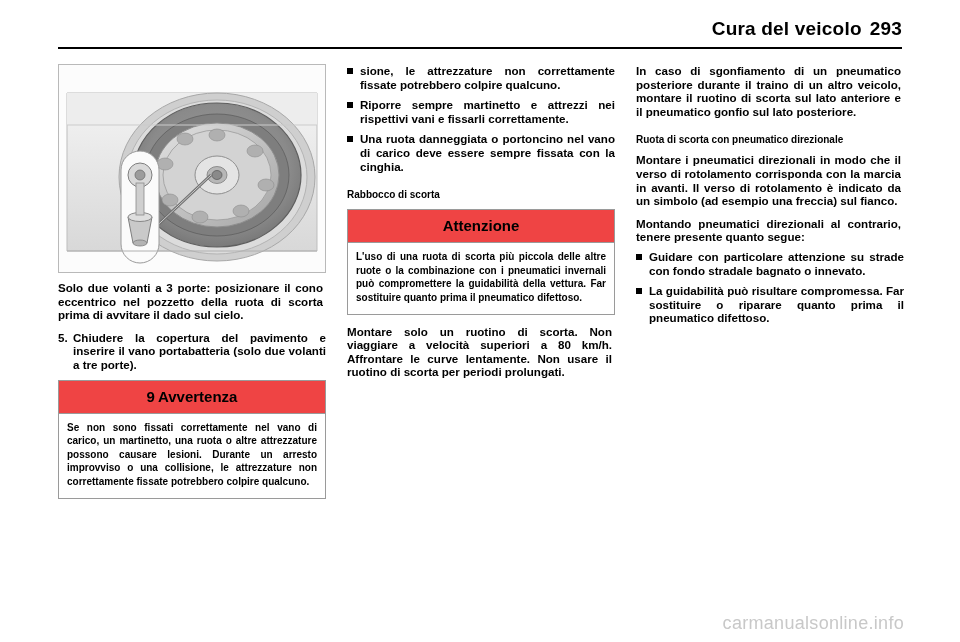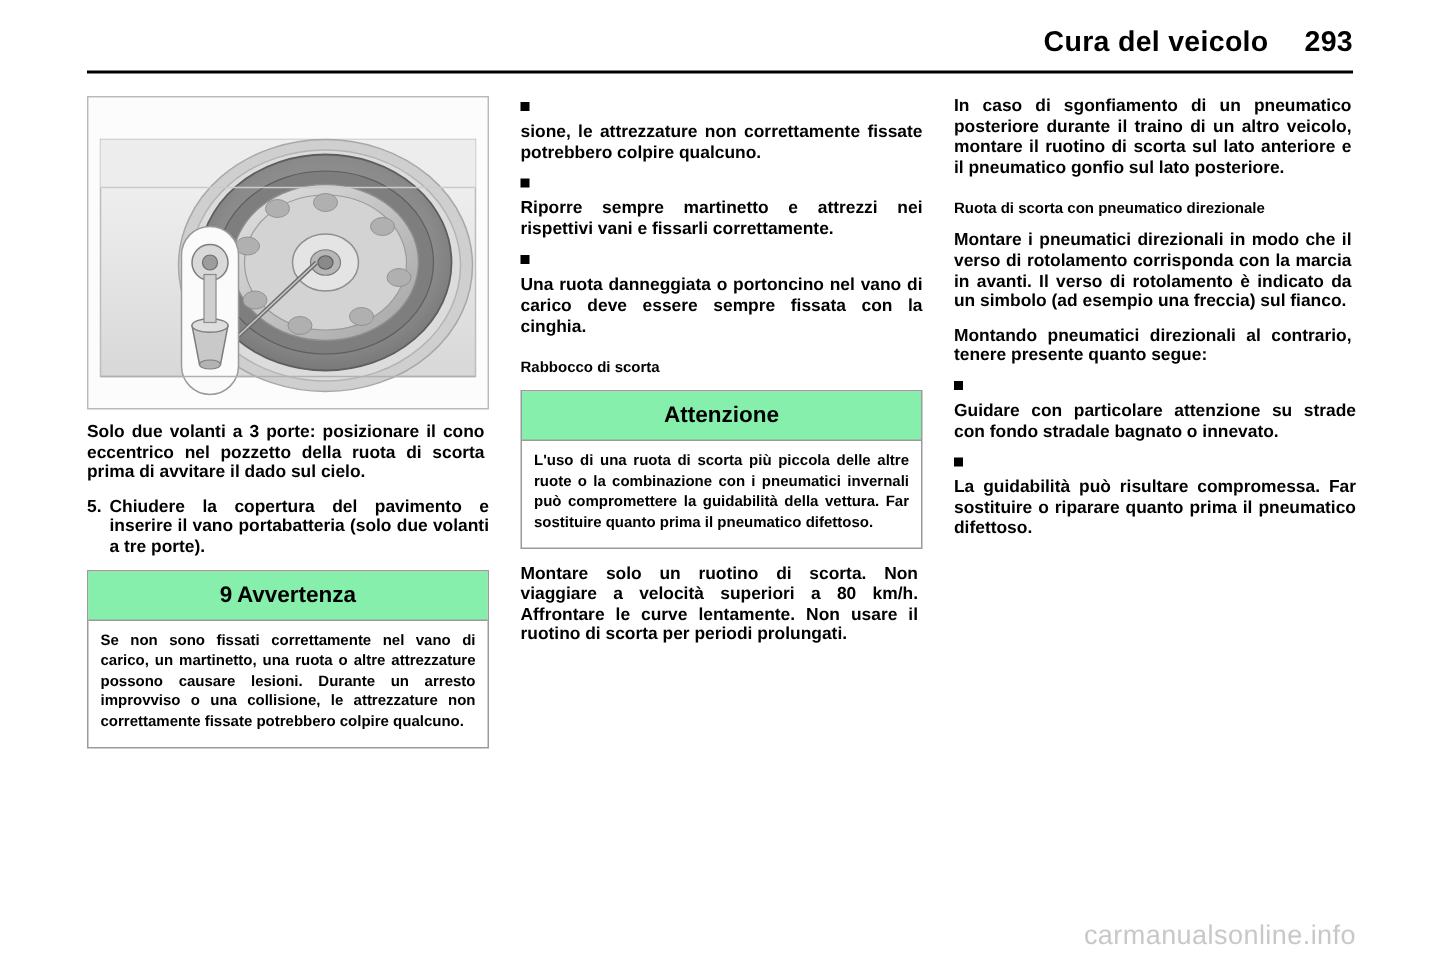--- a/index.html
+++ b/index.html
@@ -31,21 +31,21 @@
   }
   .header-inner {
     display: flex;
     align-items: baseline;
     justify-content: flex-end;
     font-weight: bold;
     font-size: 19px;
     letter-spacing: 0.2px;
   }
   .header-title {
-    margin-right: 24px;
+    margin-right: 8px;
   }
   .header-page {
     font-size: 19px;
     font-weight: bold;
   }
   .header-rule {
     position: absolute;
     left: 58px;
     top: 47px;
     width: 844px;
@@ -94,21 +94,20 @@
     flex: 0 0 15px;
   }
   .numitem .txt { flex: 1; }
 
   
   .bullets { margin: 0 0 8px 0; }
   .bullet {
     display: flex;
     font-weight: bold;
     margin-bottom: 7px;
-    flex-direction: column;
   }
   .bullet .bsq {
     flex: 0 0 13px;
     padding-top: 4px;
   }
   .bullet .bsq i {
     display: block;
     width: 6px;
     height: 6px;
     background: #000;
@@ -128,21 +127,21 @@
   }
   .fig-svg { display: block; }
 
   
   .notice {
     border: 1px solid #9a9a9a;
     margin: 6px 0 10px 0;
     background: #ffffff;
   }
   .notice-head {
-    background: #86efac;
+    background: #ef4444;
     border-bottom: 1px solid #9a9a9a;
     text-align: center;
     font-weight: bold;
     font-size: 15px;
     padding: 7px 4px 8px 4px;
     line-height: 17px;
   }
   .notice-head .warn-glyph {
     font-size: 15px;
     margin-right: 3px;

